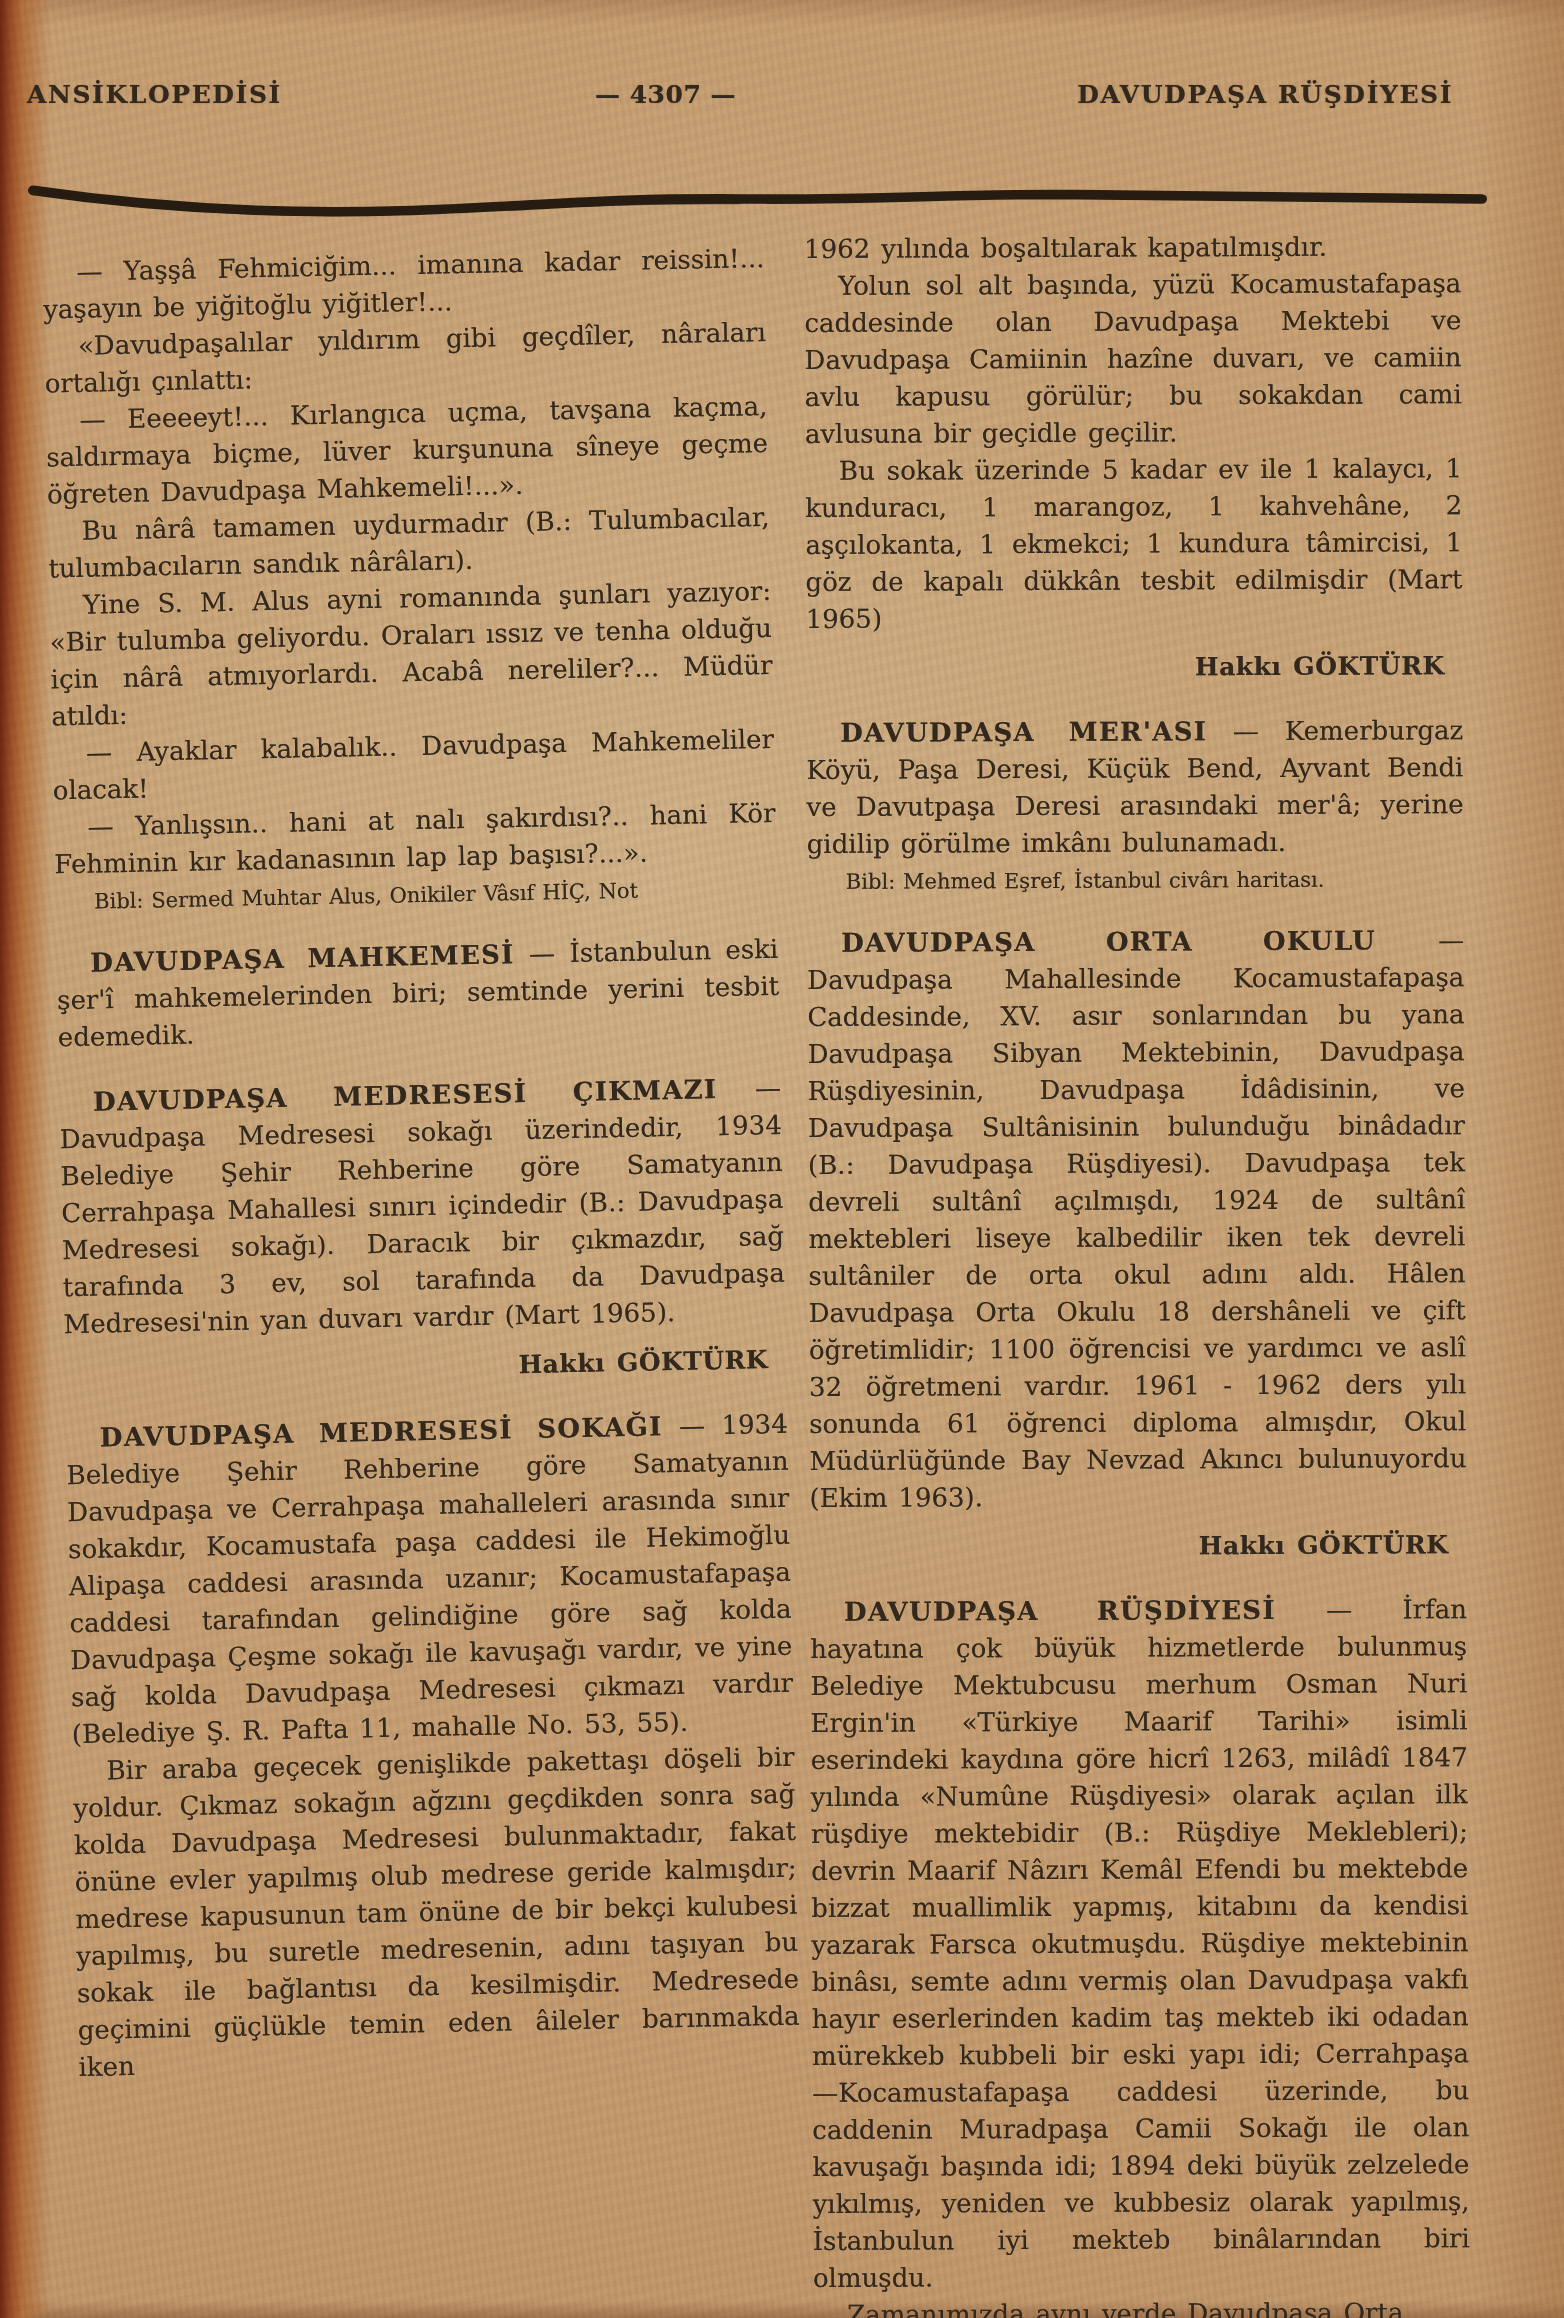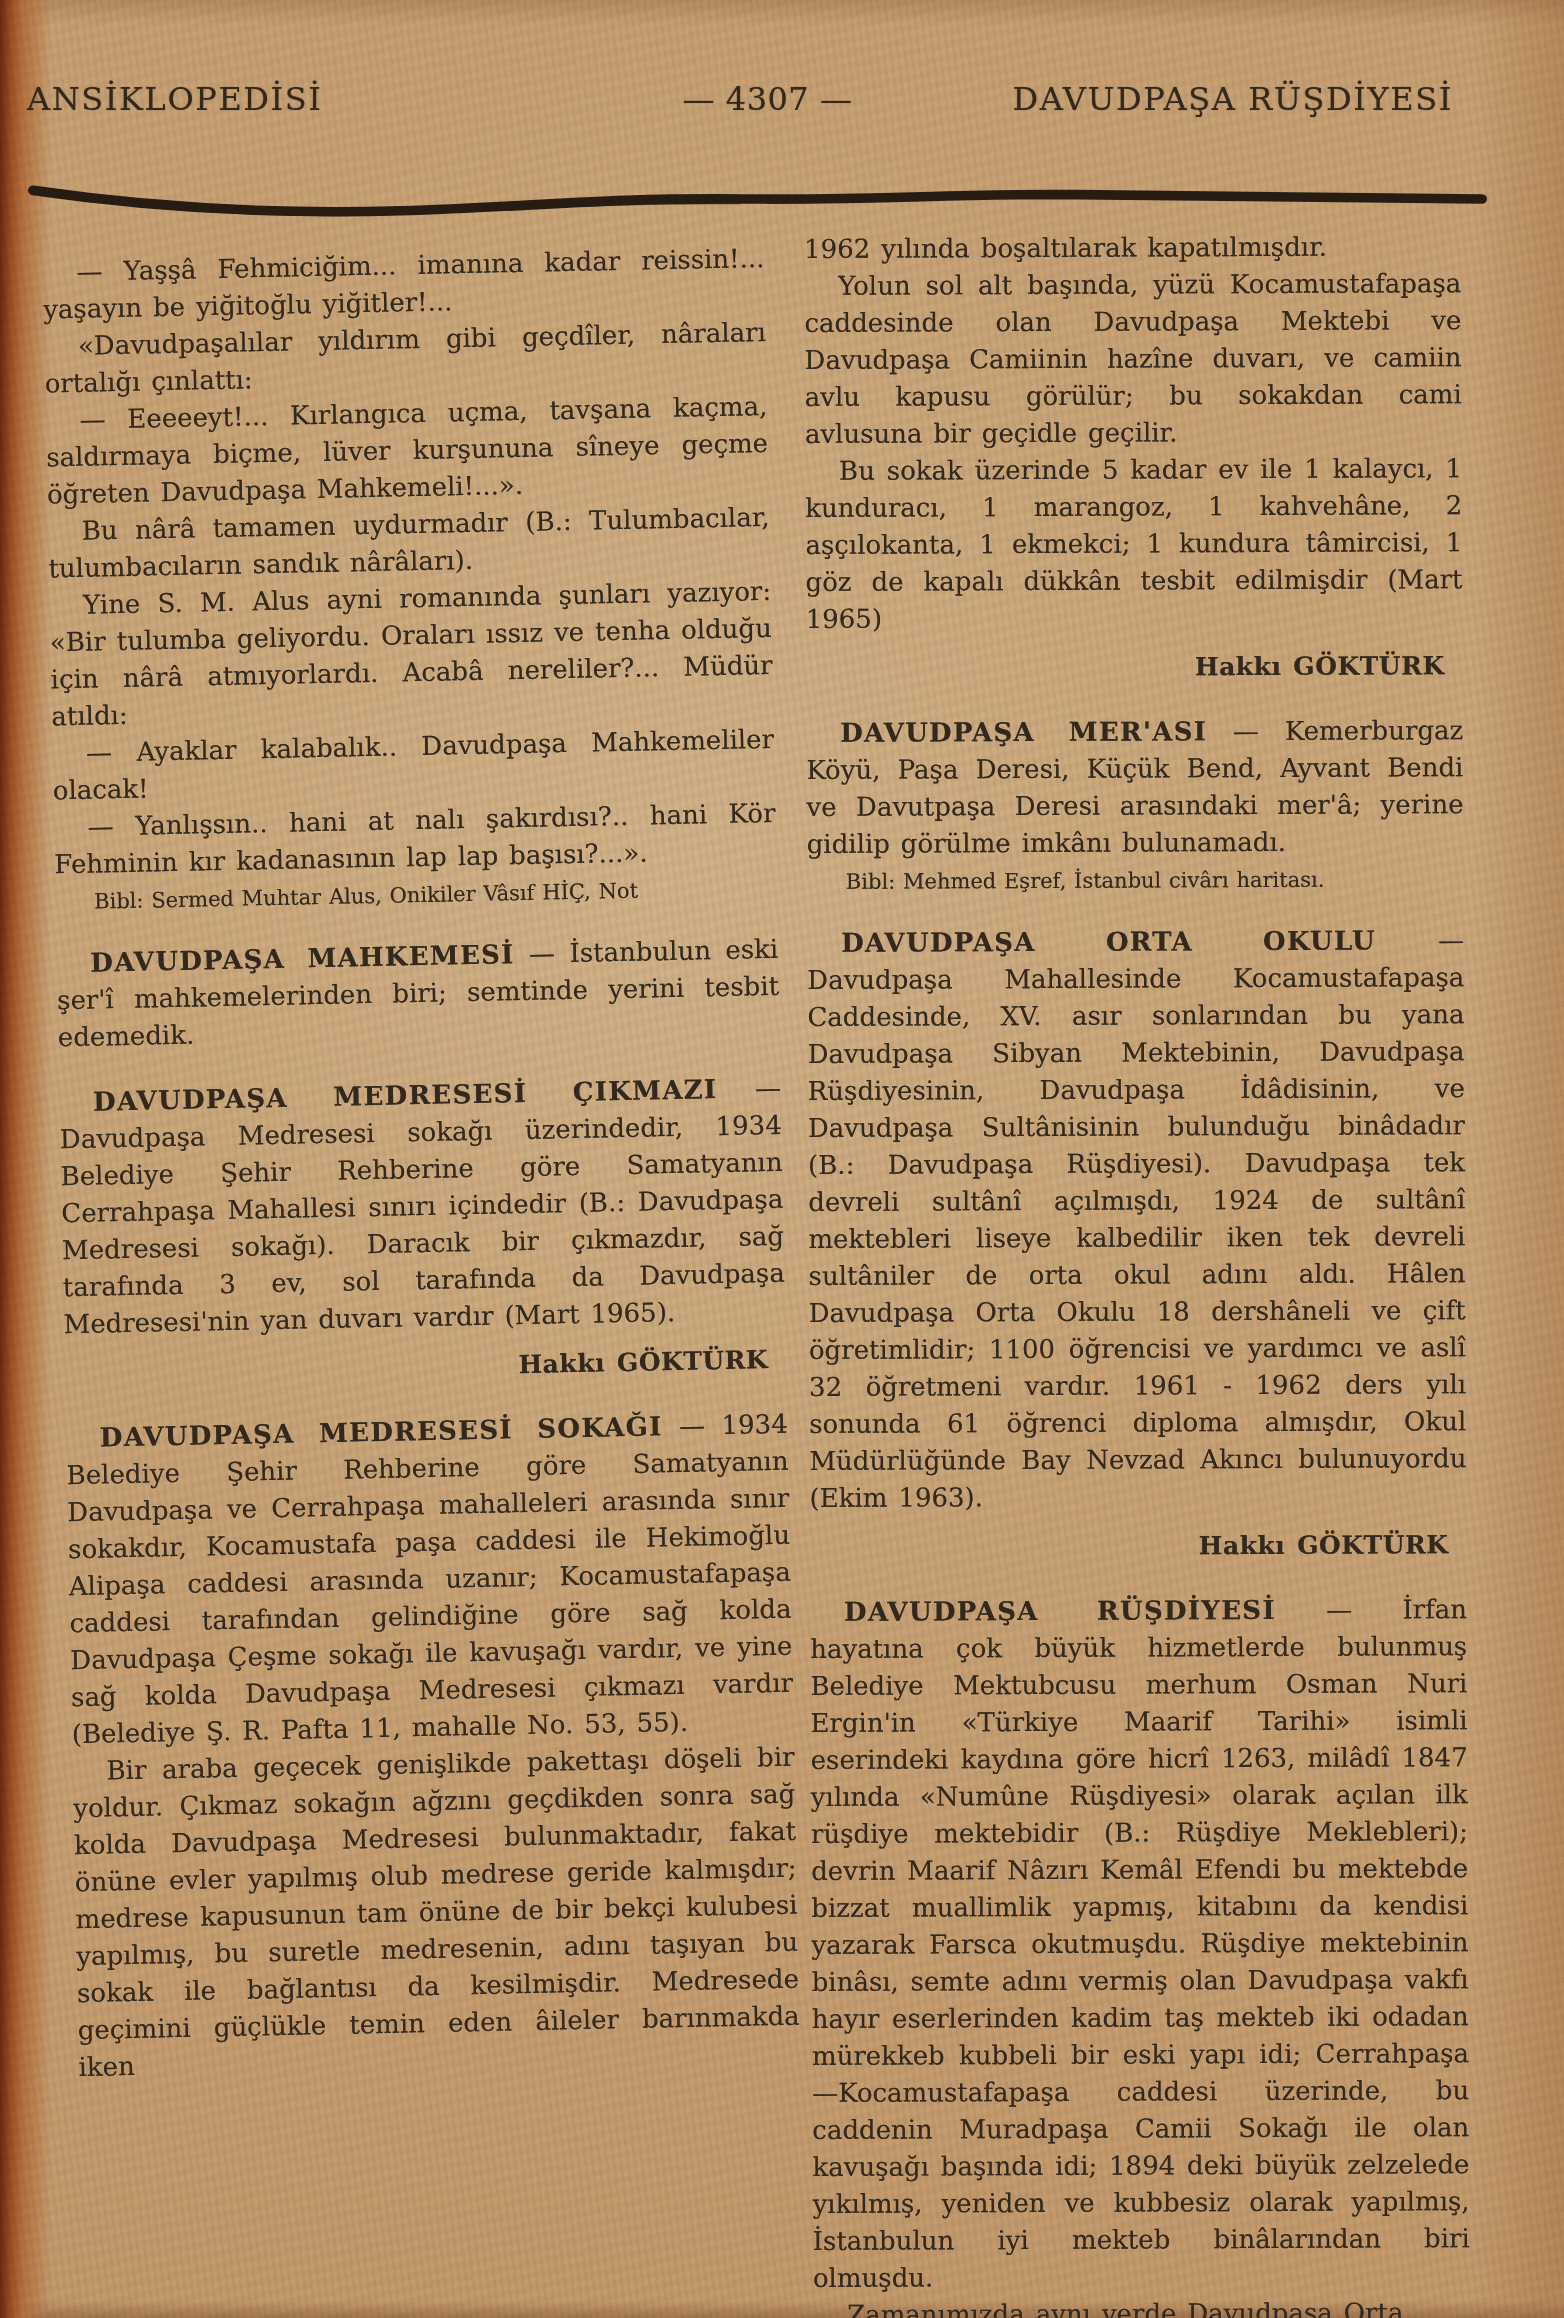--- a/index.html
+++ b/index.html
@@ -19,25 +19,25 @@
   }
   .texture{
     position:absolute;inset:0;pointer-events:none;
     background:
       repeating-linear-gradient(83deg,rgba(255,240,210,.05) 0 3.8px,rgba(90,60,30,.05) 3.8px 7px),
       repeating-linear-gradient(-12deg,rgba(255,245,220,.04) 0 6px,rgba(100,70,40,.04) 6px 12.4px);
     mix-blend-mode:multiply;
   }
   .hdr{
     position:absolute;top:80px;
-    font-weight:normal;font-size:32px;letter-spacing:1.6px;white-space:nowrap;
+    font-weight:bold;font-size:25px;letter-spacing:1.6px;white-space:nowrap;
     text-shadow:0 0 1.1px rgba(45,35,22,.55);
   }
   .hdr-left{left:27px;}
-  .hdr-center{left:633px;width:269px;text-align:center;letter-spacing:0.5px;}
+  .hdr-center{left:595px;width:269px;letter-spacing:0.5px;}
   .hdr-right{right:111px;}
   .rule-wrap{position:absolute;left:22.6px;top:170px;width:1469px;height:59px;}
   .col{
     position:absolute;
     text-shadow:0 0 0.5px rgba(50,40,28,.55);
     hyphens:auto;-webkit-hyphens:auto;
   }
   .col-left{left:42px;top:240px;width:722px;transform:rotate(-1.15deg);transform-origin:top right;}
   .col-right{left:804px;top:231px;width:657px;transform:rotate(-0.25deg);transform-origin:top left;}
   .para{

